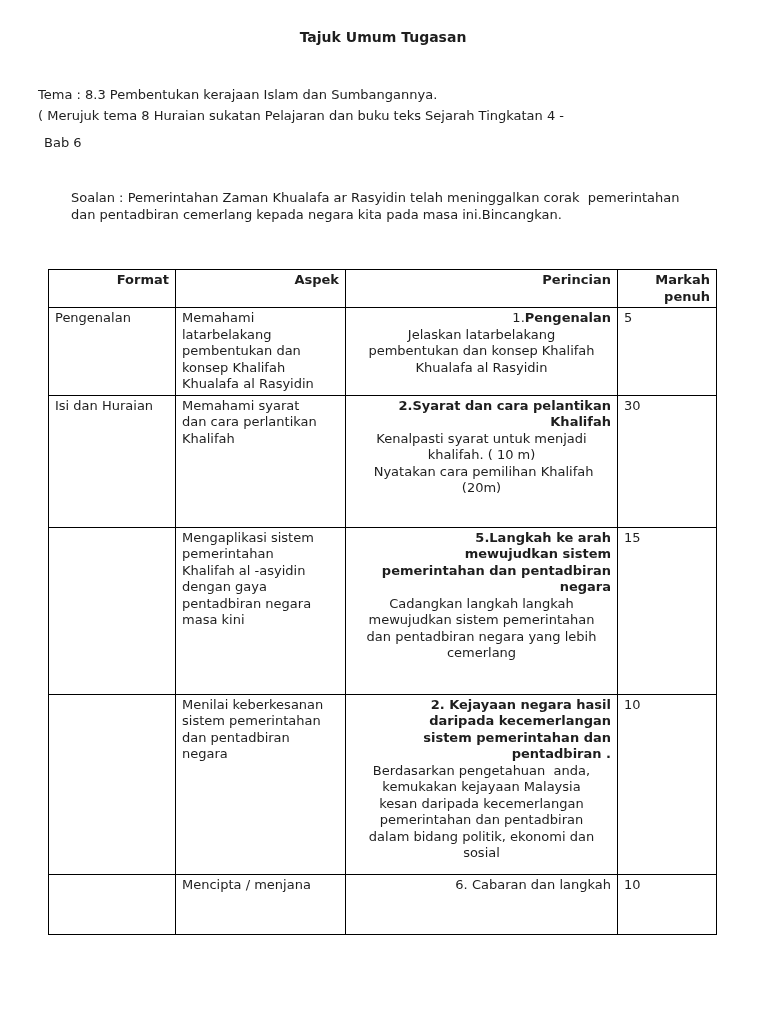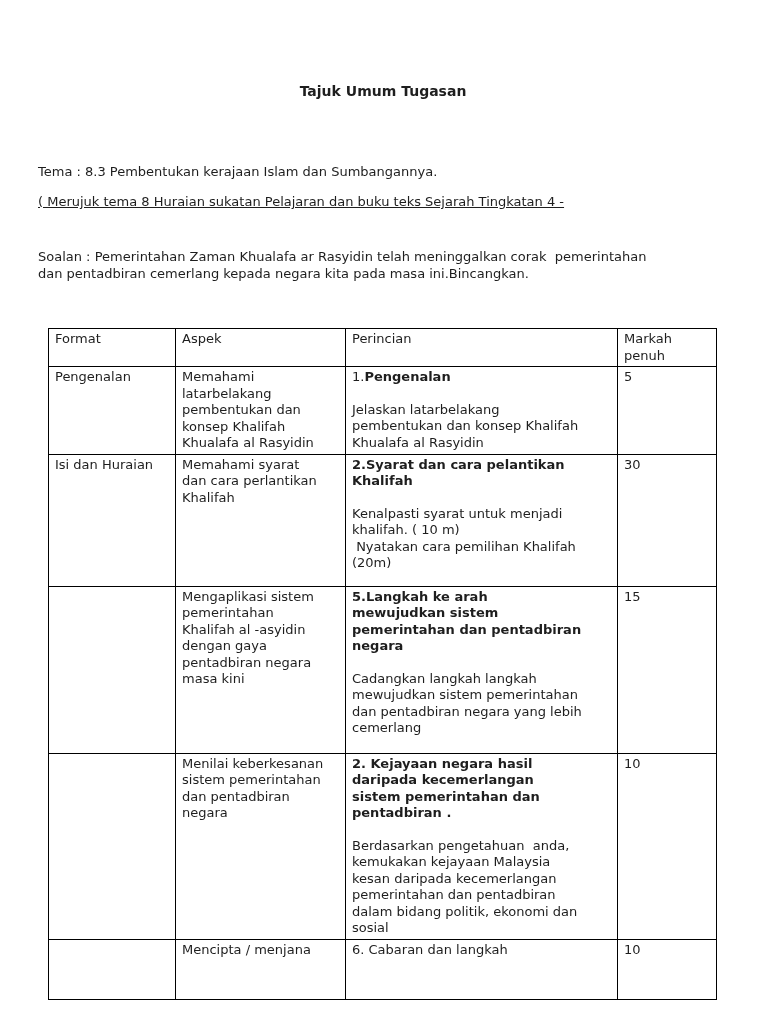--- a/index.html
+++ b/index.html
@@ -17,57 +17,58 @@
   }
   .page {
     box-sizing: border-box;
     width: 768px;
     height: 1024px;
     padding: 0 40px 0 38px;
     background: #ffffff;
   }
   .doc-title {
     margin: 0;
-    padding-top: 82px;
+    padding-top: 28px;
     font-size: 14px;
     font-weight: bold;
     line-height: 18px;
     text-align: center;
     white-space: pre-wrap;
   }
   .line {
     margin: 0;
     line-height: 17px;
     white-space: pre-wrap;
   }
-  .tema    { margin-top: 63px; }
-  .merujuk { margin-top: 13px; text-decoration: underline; }
+  .tema    { margin-top: 40px; }
+  .merujuk { margin-top: 4px; }
   .bab     { margin-top: 10px; padding-left: 6px; }
-  .soalan  { margin-top: 38px; }
+  .soalan  { margin-top: 38px; margin-left: 33px; }
 
   table.rubric {
     border-collapse: collapse;
     table-layout: fixed;
     width: 668px;
     margin-left: 10px;
     margin-top: 46px;
   }
   table.rubric th,
   table.rubric td {
     border: 1px solid #000000;
     padding: 2px 6px;
     vertical-align: top;
     text-align: left;
     font-size: 13px;
     line-height: 16.5px;
     overflow: hidden;
   }
   table.rubric th {
-    font-weight: normal;
-    white-space: pre-wrap;
+    font-weight: bold;
+    white-space: pre-wrap;
+    text-align: right;
   }
   .col-format    { width: 127px; }
   .col-aspek     { width: 170px; }
   .col-perincian { width: 272px; }
   .col-markah    { width: 99px; }
 
   td.cell-markah {
     text-align: center;
     vertical-align: middle;
   }
@@ -76,38 +77,40 @@
   }
   tr.h-head { height: 34px; }
   tr.r1 { height: 84px; }
   tr.r2 { height: 132px; }
   tr.r3 { height: 83px; }
   tr.r4 { height: 167px; }
   tr.r5 { height: 180px; }
   tr.r6 { height: 60px; }
 
   .cell-text { white-space: pre-wrap; }
-  .per-title { white-space: pre-wrap; }
+  .per-title { white-space: pre-wrap; text-align: right; }
   .per-title .title-bold { font-weight: bold; white-space: pre-wrap; }
   .per-title .title-prefix { font-weight: normal; white-space: pre-wrap; }
   .per-body {
-    margin-top: 16px;
-    white-space: pre-wrap;
+    margin-top: 0;
+    white-space: pre-wrap;
+    text-align: center;
   }
   .per-body:empty { display: none; }
 </style>
 </head>
 <body>
 
 <div class="page">
 
   <h1 class="doc-title">Tajuk Umum Tugasan</h1>
 
   <p class="line tema">Tema : 8.3 Pembentukan kerajaan Islam dan Sumbangannya.</p>
   <p class="line merujuk">( Merujuk tema 8 Huraian sukatan Pelajaran dan buku teks Sejarah Tingkatan 4 -</p>
+  <p class="line bab">Bab 6</p>
   <p class="line soalan">Soalan : Pemerintahan Zaman Khualafa ar Rasyidin telah meninggalkan corak  pemerintahan
 dan pentadbiran cemerlang kepada negara kita pada masa ini.Bincangkan.</p>
 
   <table class="rubric">
     <colgroup>
       <col class="col-format">
       <col class="col-aspek">
       <col class="col-perincian">
       <col class="col-markah">
     </colgroup>

